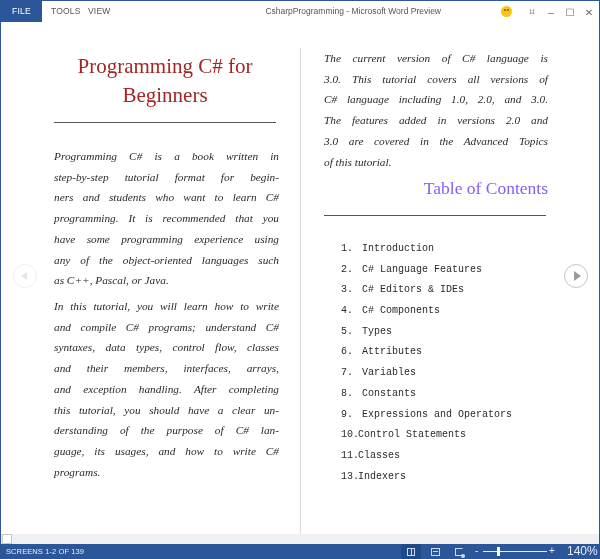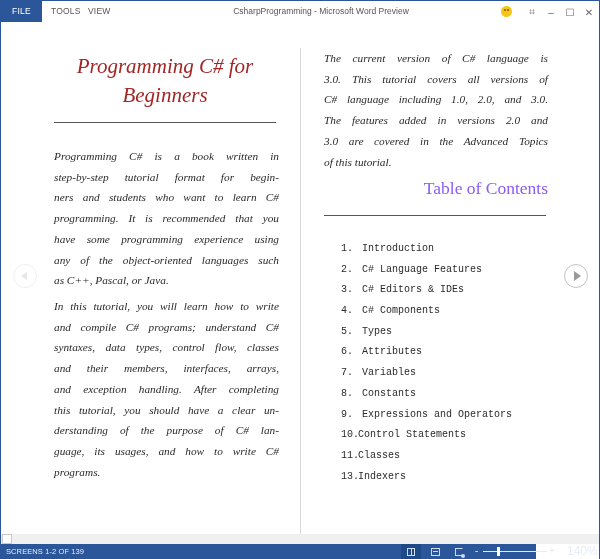--- a/index.html
+++ b/index.html
@@ -22,21 +22,21 @@
       font-size: 8.5px; color: #555555; letter-spacing: 0.2px;
       text-align: center; cursor: pointer;
     }
     .menu-tab.file {
       left: 0; width: 41px; background: #2b579a; color: #ffffff;
     }
     .menu-tab.tools { left: 50px; width: 28px; }
     .menu-tab.view  { left: 87px; width: 22px; }
     .window-title {
       position: absolute; left: 200px; width: 240px; top: 0; height: 21px;
-      line-height: 21px; font-size: 8.5px; color: #555555; text-align: center;
+      line-height: 21px; font-size: 8.5px; color: #555555; text-align: right;
     }
     .title-ctrl {
       position: absolute; top: 3px; width: 16px; height: 16px;
       display: flex; align-items: center; justify-content: center;
       color: #666666; font-size: 10px; cursor: pointer;
     }
     .smiley {
       position: absolute; left: 500px; top: 5px; width: 11px; height: 11px;
       border-radius: 50%; background: #f5c518;
     }
@@ -53,21 +53,20 @@
       background: #ffffff;
     }
     .page-divider {
       position: absolute; left: 299px; top: 26px; width: 1px; height: 486px;
       background: #d8d8d8;
     }
     .book-title {
       position: absolute; left: 38px; top: 30px; width: 252px;
       text-align: center; color: #a32626; font-size: 21px; line-height: 29px;
       font-family: "Liberation Serif", "DejaVu Serif", serif;
-      font-style: italic;
     }
     .hr-left {
       position: absolute; left: 53px; top: 100px; width: 222px; height: 1px;
       background: #555555;
     }
     .para {
       position: absolute; font-size: 11.3px; line-height: 20.7px; color: #2a2a2a;
       text-align: justify; font-family: "Liberation Serif", "DejaVu Serif", serif;
       hyphens: manual;
     }
@@ -118,21 +117,21 @@
       position: absolute; left: 0; top: 534px; width: 598px; height: 10px;
       background: #f0f0f0;
     }
     .hscroll-box {
       position: absolute; left: 1px; top: 0; width: 10px; height: 10px;
       background: #ffffff; border: 1px solid #c8c8c8;
     }
 
     
     .statusbar {
-      position: absolute; left: 0; top: 544px; width: 535px; height: 15px;
+      position: absolute; left: 0; top: 544px; width: 600px; height: 15px;
       background: #2b579a; color: #ffffff; text-align: center;
     }
     .status-text {
       position: absolute; left: 5px; top: 0; line-height: 15px; font-size: 7.5px;
       color: #e6ecf5; letter-spacing: 0.1px;
     }
     .view-btn {
       position: absolute; top: 2px; width: 12px; height: 11px; cursor: pointer;
       display: flex; align-items: center; justify-content: center;
     }

